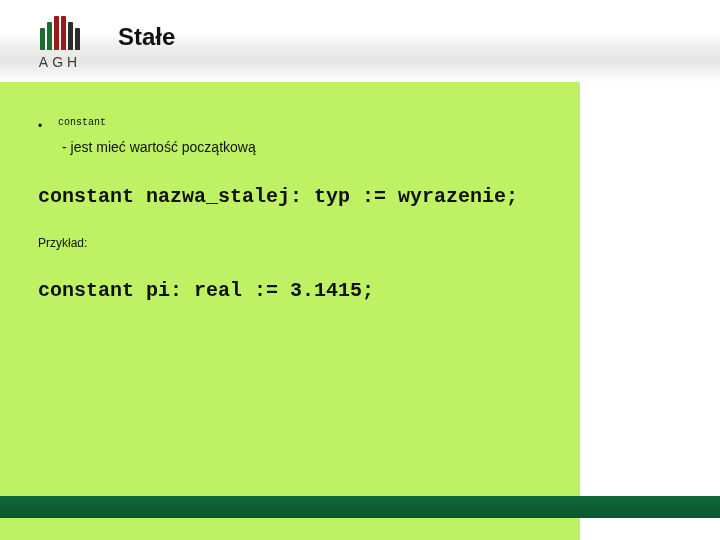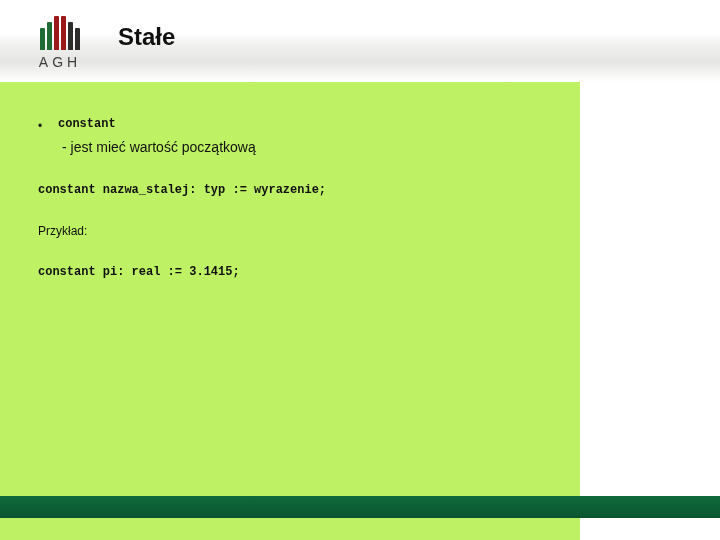--- a/index.html
+++ b/index.html
@@ -82,34 +82,34 @@
     align-items: flex-start;
   }
   .bullet-dot {
     width: 20px;
     flex: 0 0 20px;
     font-size: 12px;
     padding-top: 2px;
   }
   .bullet-head {
     font-family: "Courier New", monospace;
-    font-weight: bold;
-    font-size: 12px;
+    font-weight: normal;
+    font-size: 10px;
   }
   .sub-list {
     margin-left: 24px;
     margin-top: 2px;
   }
   .sub-item {
     font-size: 14px;
   }
   .code-line {
     font-family: "Courier New", monospace;
     font-weight: bold;
-    font-size: 12px;
+    font-size: 20px;
     margin-top: 24px;
   }
   .example-label {
     font-size: 12px;
     margin-top: 24px;
   }
   .footer-bar {
     position: absolute;
     left: 0;
     bottom: 22px;

